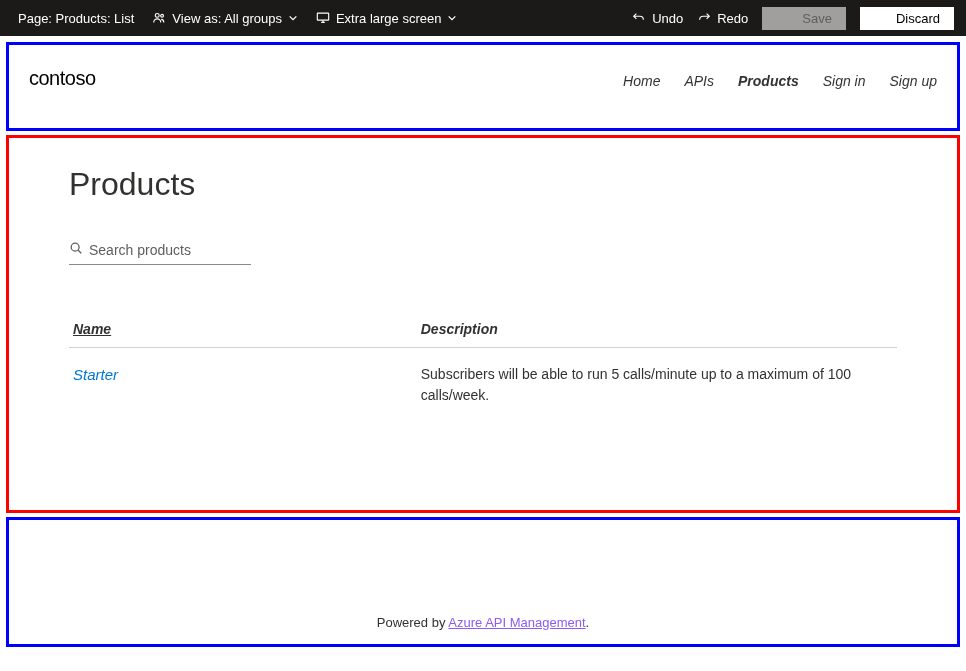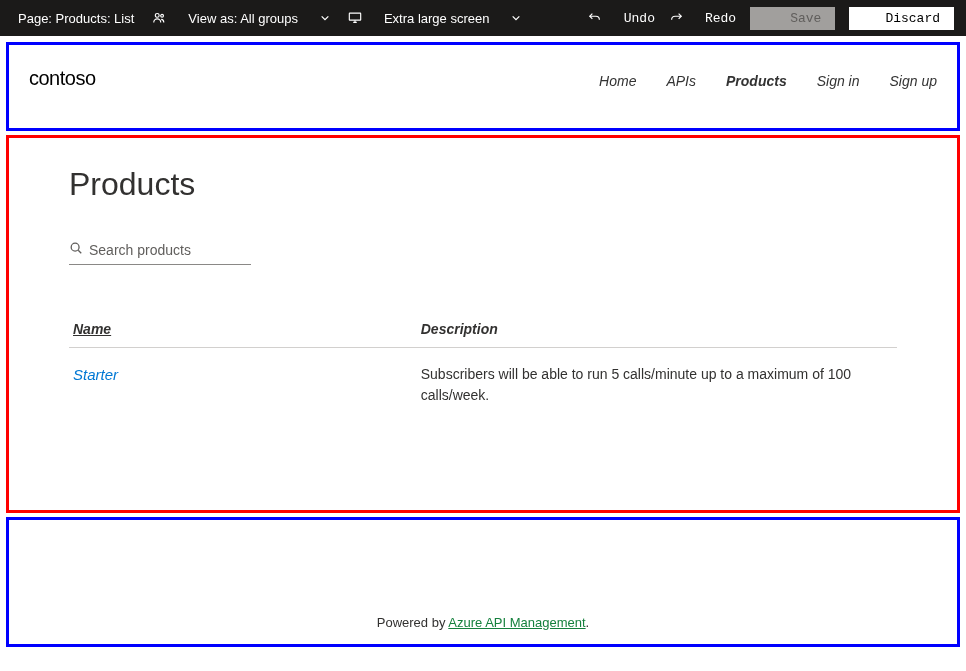--- a/index.html
+++ b/index.html
@@ -31,26 +31,25 @@
       display: flex;
       align-items: center;
       gap: 18px;
       margin-left: 6px;
     }
     .toolbar-right {
       margin-left: auto;
       display: flex;
       align-items: center;
       gap: 14px;
-      font-family: Liberation Mono, monospace;
     }
     .toolbar-item {
       display: flex;
       align-items: center;
-      gap: 22px;
+      gap: 6px;
       cursor: pointer;
     }
     .toolbar-icon {
       display: inline-flex;
       align-items: center;
     }
     .btn {
       padding: 4px 14px;
       font-size: 13px;
       border: none;
@@ -84,21 +83,21 @@
     .brand {
       font-size: 20px;
       font-weight: 400;
       letter-spacing: -0.5px;
       font-family: "Segoe UI", sans-serif;
       color: #000;
     }
     .main-nav {
       margin-left: auto;
       display: flex;
-      gap: 30px;
+      gap: 24px;
       font-style: italic;
       font-size: 14px;
       margin-top: 6px;
     }
     .main-nav a {
       color: #333;
       text-decoration: none;
       cursor: pointer;
     }
     .main-nav a.active {
@@ -179,21 +178,21 @@
       border: 3px solid #0000ff;
       min-height: 130px;
       display: flex;
       align-items: flex-end;
       justify-content: center;
       padding-bottom: 14px;
       font-size: 13px;
       color: #323130;
     }
     .site-footer-zone a {
-      color: #15803d;
+      color: #8b5cf6;
       text-decoration: underline;
     }
   </style>
 </head>
 <body>
 
 <div class="toolbar">
   <div class="toolbar-left">
     <span>Page: Products: List</span>
     <span class="toolbar-item">

